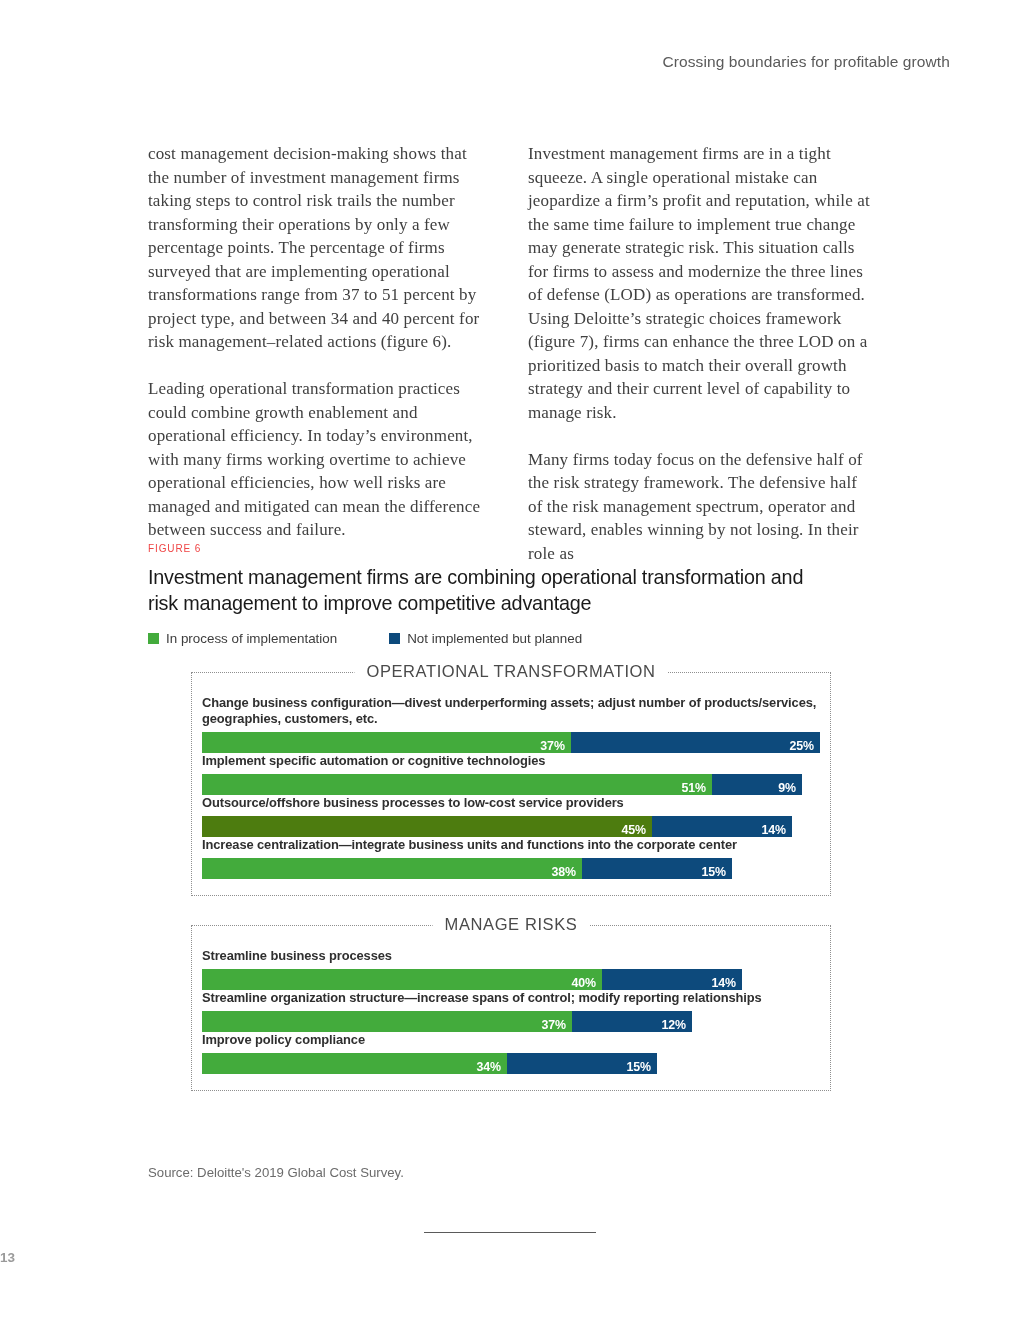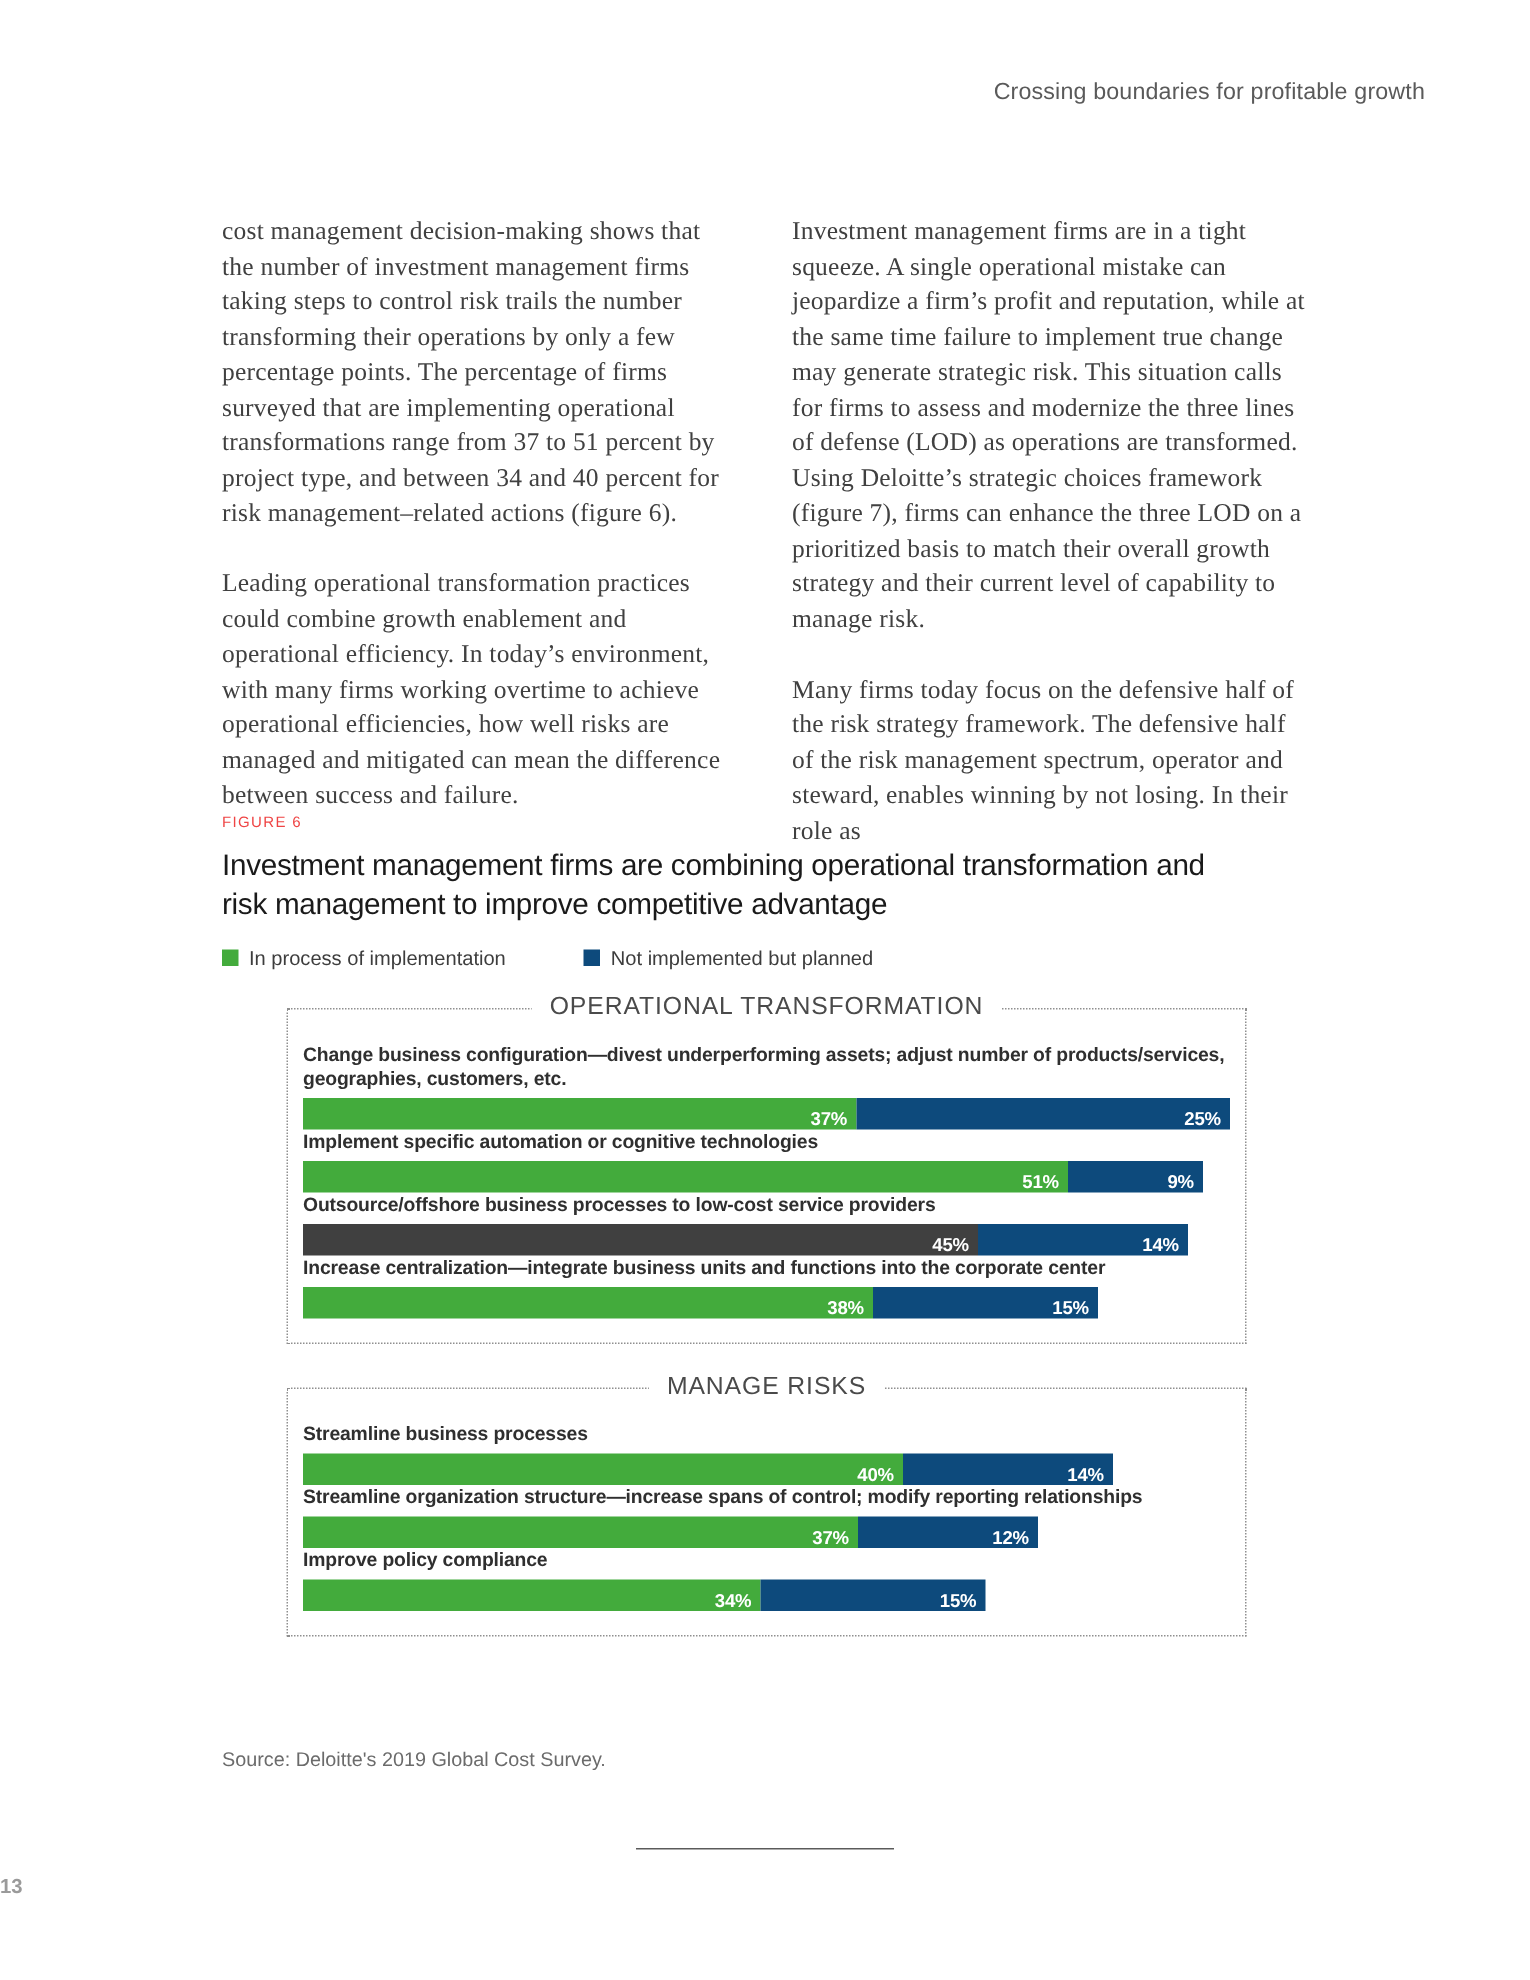--- a/index.html
+++ b/index.html
@@ -228,21 +228,21 @@
               <span>51%</span>
             </div>
             <div class="seg" style="background: rgb(13, 74, 124); width: 90px;">
               <span>9%</span>
             </div>
           </div>
         </div>
         <div class="bar-row">
           <div class="bar-label">Outsource/offshore business processes to low-cost service providers</div>
           <div class="bar-track">
-            <div class="seg" style="background: #404040; width: 450px;">
+            <div class="seg" style="background: #4d7c0f; width: 450px;">
               <span>45%</span>
             </div>
             <div class="seg" style="background: rgb(13, 74, 124); width: 140px;">
               <span>14%</span>
             </div>
           </div>
         </div>
         <div class="bar-row">
           <div class="bar-label">Increase centralization—integrate business units and functions into the corporate center</div>
           <div class="bar-track">

